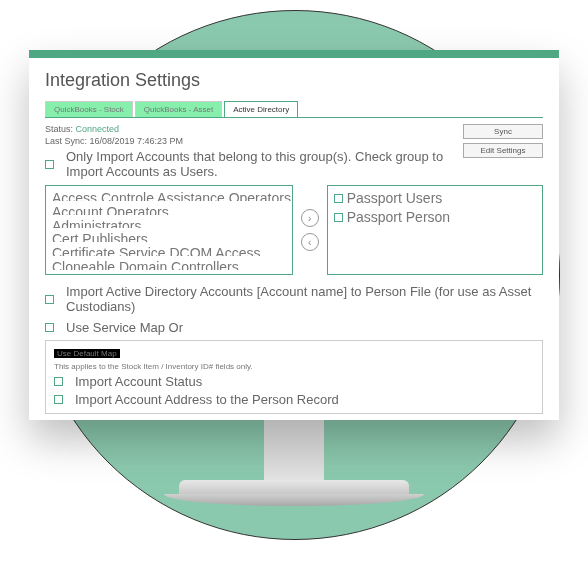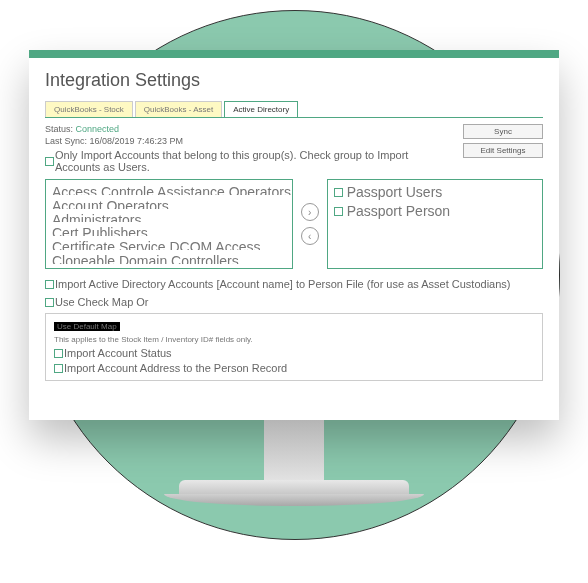--- a/index.html
+++ b/index.html
@@ -65,21 +65,21 @@
     display: flex;
     border-bottom: 1px solid #4fa783;
     gap: 2px;
   }
   .tab {
     padding: 3px 8px;
     border: 1px solid #ccc;
     border-bottom: none;
     font-size: 8px;
     color: #777;
-    background: #fef9c3;
+    background: #86efac;
   }
   .tab.active {
     border-color: #4fa783;
     color: #333;
     background: #fff;
   }
   .row {
     display: flex;
     justify-content: space-between;
     align-items: flex-start;
@@ -91,21 +91,21 @@
   .status-ok { color: #4fa783; }
   .btns { display: flex; flex-direction: column; gap: 4px; width: 80px; }
   .btn {
     border: 1px solid #aaa;
     background: #f5f5f5;
     font-size: 8px;
     padding: 2px 4px;
     text-align: center;
     color: #555;
   }
-  .chk-line { display: flex; align-items: center; gap: 1px; font-size: 11px; color: #666; margin-top: 3px; }
+  .chk-line { display: flex; align-items: center; gap: 12px; font-size: 13px; color: #666; margin-top: 3px; }
   .chk { width: 9px; height: 9px; border: 1px solid #4fa783; display: inline-block; flex-shrink: 0; }
   .lists {
     display: flex;
     align-items: stretch;
     gap: 8px;
     margin-top: 6px;
   }
   .listbox {
     border: 1px solid #4fa783;
     flex: 1;
@@ -234,21 +234,21 @@
           </div>
         </div>
 
         <div class="section-below">
           <div class="chk-line">
             <span class="chk"></span>
             <span>Import Active Directory Accounts [Account name] to Person File (for use as Asset Custodians)</span>
           </div>
           <div class="chk-line">
             <span class="chk"></span>
-            <span>Use Check Map Or</span>
+            <span>Use Service Map Or</span>
           </div>
 
           <div class="fieldset">
             <div class="fieldset-legend">Use Default Map</div>
             <div class="fieldset-note">This applies to the Stock Item / Inventory ID# fields only.</div>
             <div class="chk-line">
               <span class="chk"></span>
               <span>Import Account Status</span>
             </div>
             <div class="chk-line">

